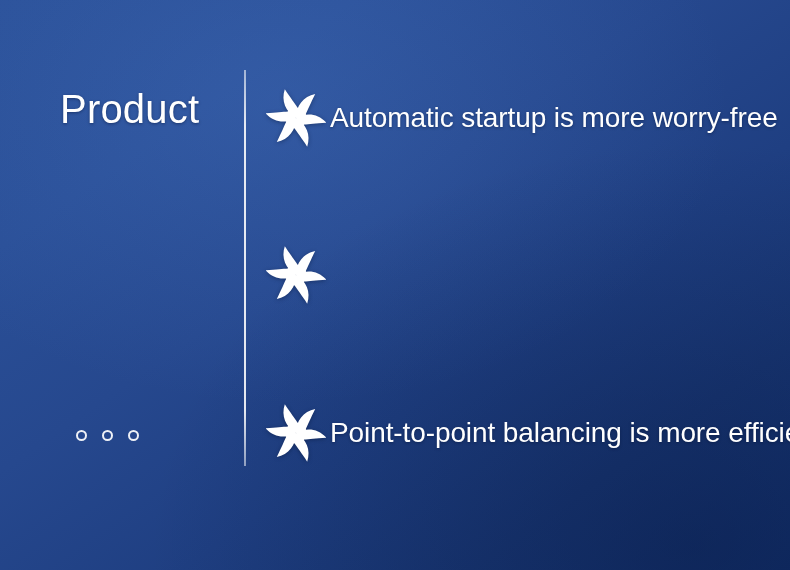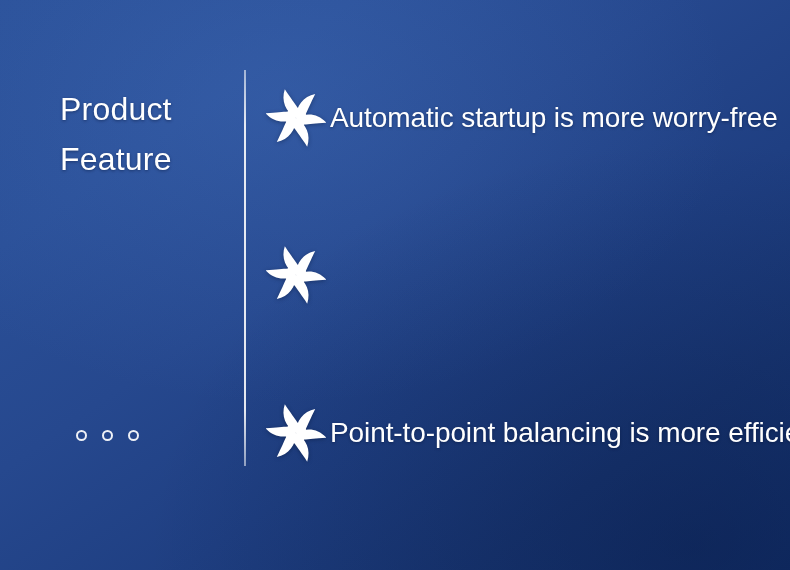--- a/index.html
+++ b/index.html
@@ -60,21 +60,21 @@
 
   
   #title-block {
     position: absolute;
     left: 60px;
     top: 84px;
     width: 175px;
   }
   .title-line {
     color: #ffffff;
-    font-size: 32px;
+    font-size: 40px;
     line-height: 50px;
     font-weight: 400;
     letter-spacing: 0.2px;
     white-space: nowrap;
     text-shadow: 0 1px 3px rgba(4,16,46,0.45);
   }
 
   
   #divider {
     position: absolute;
@@ -145,21 +145,20 @@
 </style>
 </head>
 <body>
 
 <div id="slide">
 
   <div class="layer">
 
     <div id="title-block">
       <div class="title-line">Product</div>
-      <div class="title-line">Feature</div>
     </div>
 
     <div id="divider"></div>
 
     <div id="pager">
       <span class="pager-dot"></span>
       <span class="pager-dot"></span>
       <span class="pager-dot"></span>
     </div>
 

